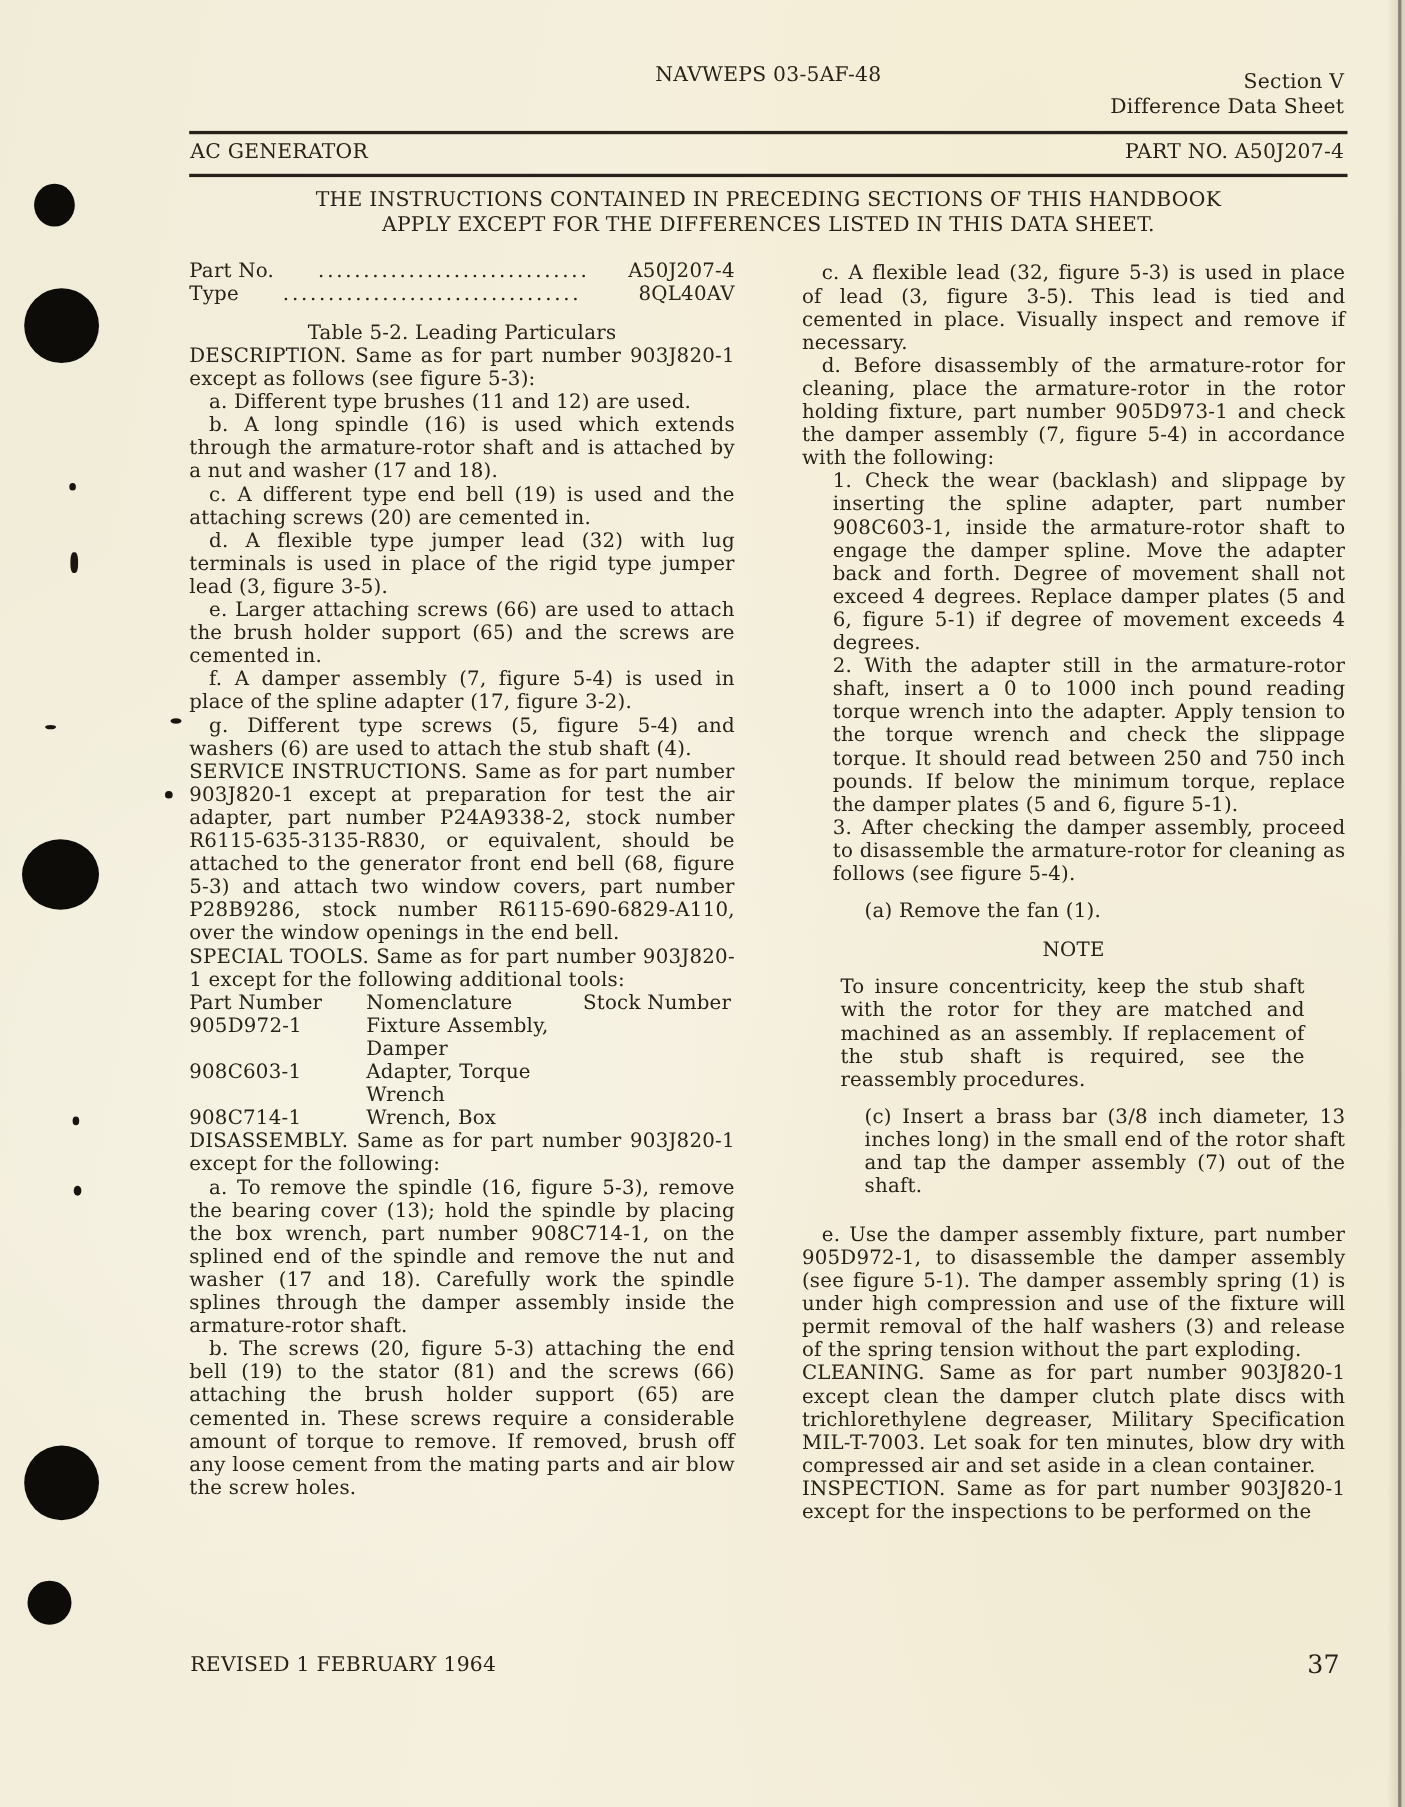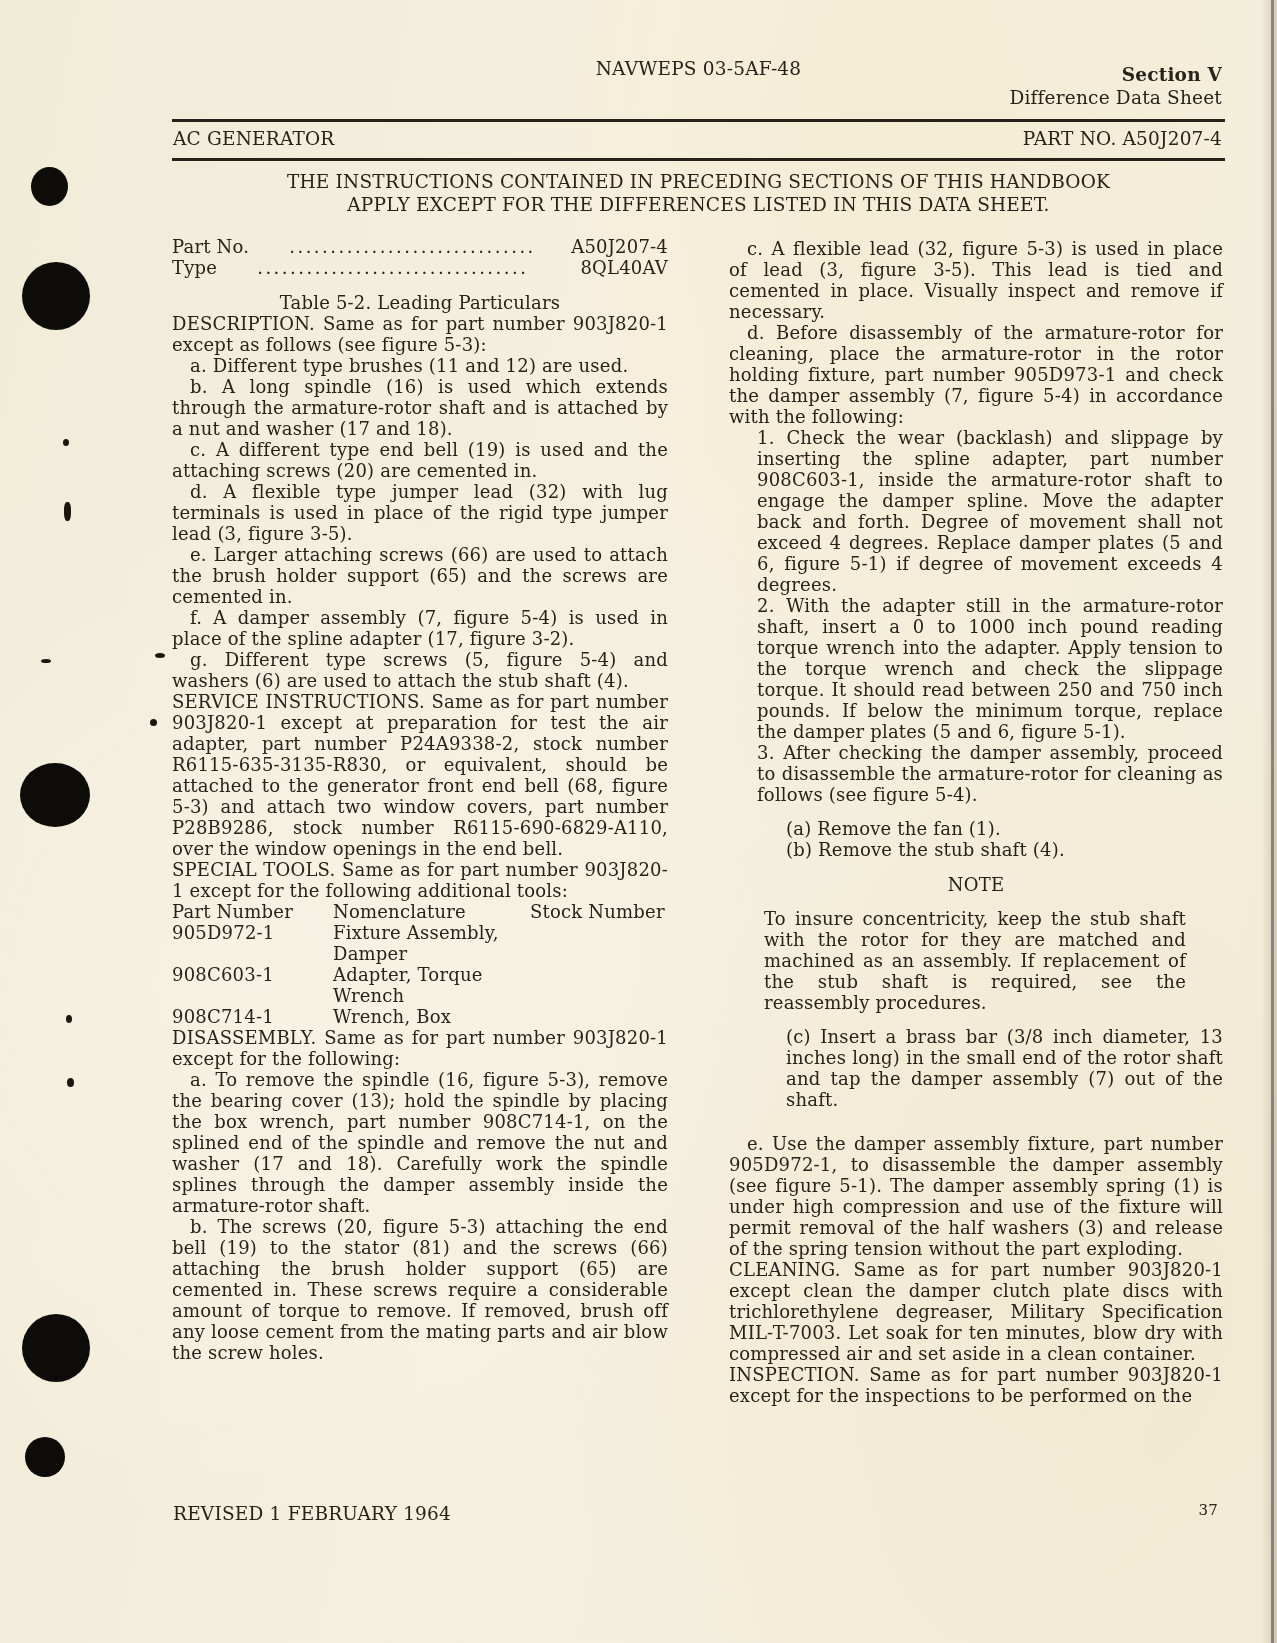--- a/index.html
+++ b/index.html
@@ -36,21 +36,21 @@
   .note-head{text-align:center;margin-top:14px;}
   .note-body{margin-left:35px;margin-right:37px;margin-top:13px;}
   .gap-l{margin-top:23px;}
   .leader-line{display:flex;align-items:baseline;gap:35px;}
   .leader-dots{flex:1;overflow:hidden;white-space:nowrap;letter-spacing:2.5px;padding:0 5px;}
   .leader-value{text-align:right;white-space:nowrap;}
   .tools-grid{display:grid;grid-template-columns:161px 197px 136px;}
   .nomen{white-space:pre-line;text-align:left;}
   .cellL{text-align:left;}
   .footer-left{position:absolute;left:173px;top:1503px;font-size:18.5px;}
-  .footer-right{position:absolute;left:172px;width:1046px;text-align:right;top:1501px;font-size:15px;}
+  .footer-right{position:absolute;left:172px;width:1046px;text-align:right;top:1501px;font-size:23px;}
   .speck{position:absolute;background:#1a150f;border-radius:50%;}
 </style>
 </head>
 <body>
 
 <div class="page">
 
   <div class="pm" style="left:31px;top:167px;width:37px;height:39px;"></div>
   <div class="pm" style="left:22px;top:262px;width:68px;height:68px;"></div>
   <div class="speck" style="left:63px;top:439px;width:6px;height:7px;"></div>
@@ -58,21 +58,21 @@
   <div class="speck" style="left:41px;top:659px;width:10px;height:4px;"></div>
   <div class="speck" style="left:155px;top:653px;width:10px;height:5px;"></div>
   <div class="speck" style="left:150px;top:719px;width:7px;height:7px;"></div>
   <div class="pm" style="left:20px;top:763px;width:70px;height:64px;"></div>
   <div class="speck" style="left:66px;top:1015px;width:6px;height:8px;"></div>
   <div class="speck" style="left:67px;top:1078px;width:7px;height:9px;"></div>
   <div class="pm" style="left:22px;top:1314px;width:68px;height:68px;"></div>
   <div class="pm" style="left:25px;top:1437px;width:40px;height:40px;"></div>
 
   <div class="hdr-center" style="top:58px;">NAVWEPS 03-5AF-48</div>
-  <div class="hdr-right" style="top:64px;font-weight:bold;">Section V</div>
+  <div class="hdr-right" style="top:64px;">Section V</div>
   <div class="hdr-right" style="top:87px;">Difference Data Sheet</div>
 
   <div class="rule" style="top:119px;"></div>
   <div class="hdr-left" style="top:128px;">AC GENERATOR</div>
   <div class="hdr-right" style="top:128px;">PART NO.  A50J207-4</div>
   <div class="rule" style="top:158px;"></div>
 
   <div class="hdr-center" style="top:194px;">APPLY EXCEPT FOR THE DIFFERENCES LISTED IN THIS DATA SHEET.</div>
   <div class="hdr-center" style="top:171px;">THE INSTRUCTIONS CONTAINED IN PRECEDING SECTIONS OF THIS HANDBOOK</div>
 
@@ -133,21 +133,20 @@
 
   <div class="col col-right">
     <p class="indent">c.  A flexible lead (32, figure 5-3) is used in place of lead (3, figure 3-5).  This lead is tied and cemented in place.  Visually inspect and remove if necessary.</p>
     <p class="indent">d.  Before disassembly of the armature-rotor for cleaning, place the armature-rotor in the rotor holding fixture, part number 905D973-1 and check the damper assembly (7, figure 5-4) in accordance with the following:</p>
 
     <p class="step gap-m">1.  Check the wear (backlash) and slippage by inserting the spline adapter, part number 908C603-1, inside the armature-rotor shaft to engage the damper spline.  Move the adapter back and forth.  Degree of movement shall not exceed 4 degrees.  Replace damper plates (5 and 6, figure 5-1) if degree of movement exceeds 4 degrees.</p>
     <p class="step gap-m">2.  With the adapter still in the armature-rotor shaft, insert a 0 to 1000 inch pound reading torque wrench into the adapter.  Apply tension to the torque wrench and check the slippage torque.  It should read between 250 and 750 inch pounds.  If below the minimum torque, replace the damper plates (5 and 6, figure 5-1).</p>
     <p class="step gap-m">3.  After checking the damper assembly, proceed to disassemble the armature-rotor for cleaning as follows (see figure 5-4).</p>
 
     <p class="substep gap-s">(a)  Remove the fan (1).</p>
-    <p class="substep">(b)  Remove the stub shaft (4).</p>
 
     <p class="note-head">NOTE</p>
     <p class="note-body">To insure concentricity, keep the stub shaft with the rotor for they are matched and machined as an assembly.  If replacement of the stub shaft is required, see the reassembly procedures.</p>
 
     <p class="substep gap-s" style="text-align:justify;">(c)  Insert a brass bar (3/8 inch diameter, 13 inches long) in the small end of the rotor shaft and tap the damper assembly (7) out of the shaft.</p>
 
     <p class="indent gap-l">e.  Use the damper assembly fixture, part number 905D972-1, to disassemble the damper assembly (see figure 5-1).  The damper assembly spring (1) is under high compression and use of the fixture will permit removal of the half washers (3) and release of the spring tension without the part exploding.</p>
 
     <p class="gap-m">CLEANING.  Same as for part number 903J820-1 except clean the damper clutch plate discs with trichlorethylene degreaser, Military Specification MIL-T-7003.  Let soak for ten minutes, blow dry with compressed air and set aside in a clean container.</p>
     <p class="gap-m">INSPECTION.  Same as for part number 903J820-1 except for the inspections to be performed on the</p>

